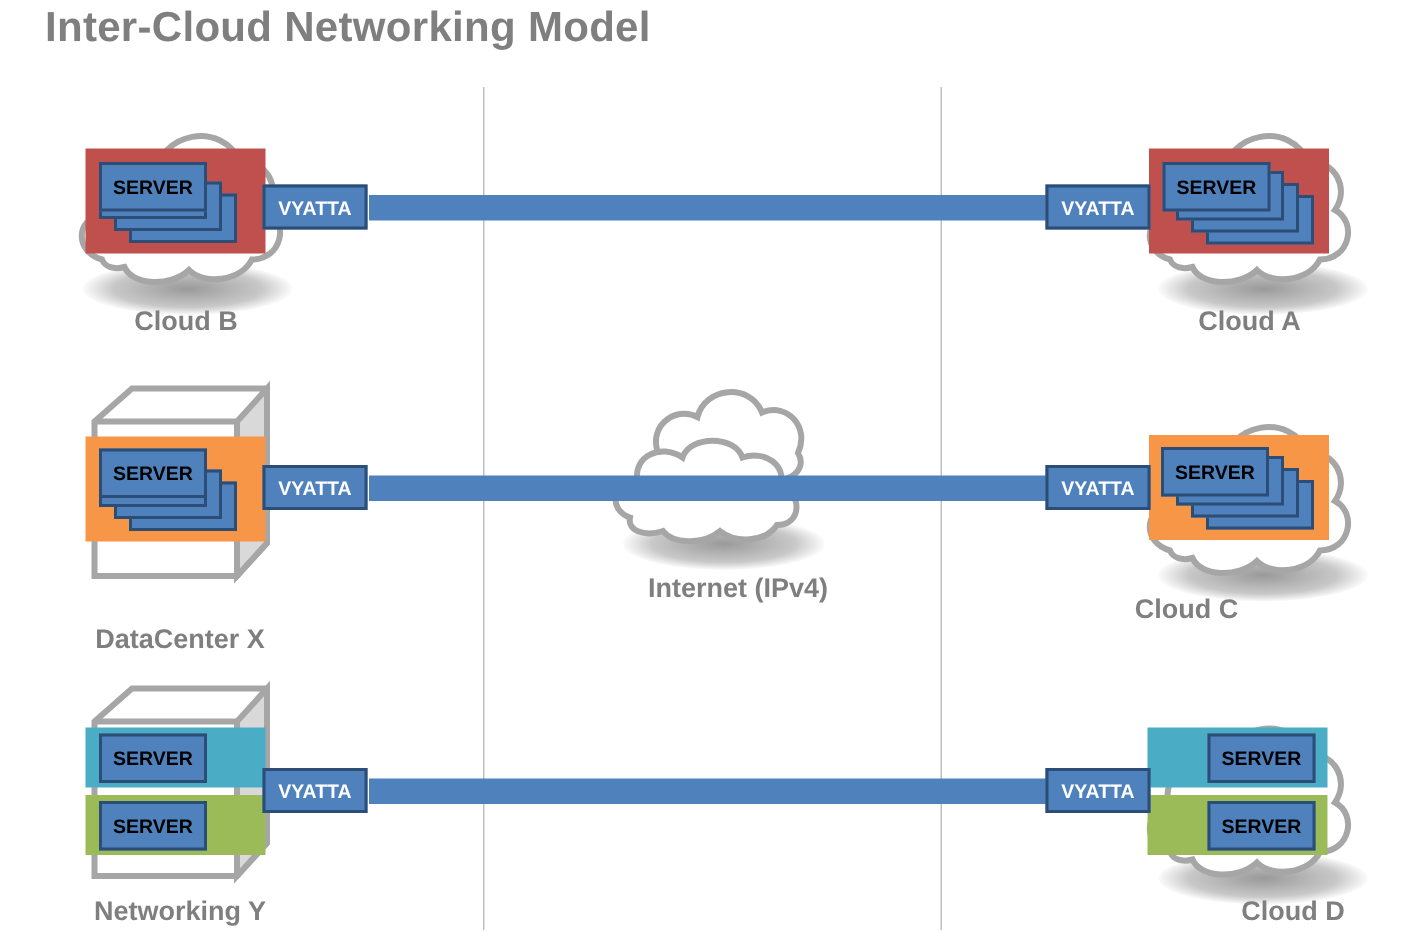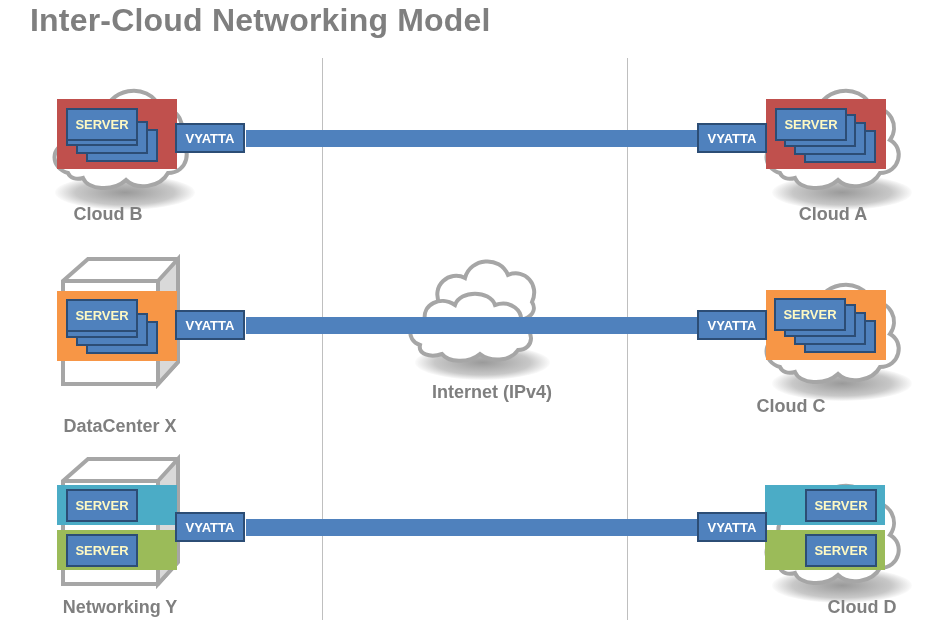--- a/index.html
+++ b/index.html
@@ -1,22 +1,22 @@
 <!DOCTYPE html>
 <html><head>
 <meta charset="utf-8">
 <style>
   html,body{margin:0;padding:0;background:#fff;}
   body{width:951px;height:621px;position:relative;overflow:hidden;font-family:"Liberation Sans",sans-serif;}
-  .title{position:absolute;left:30px;top:2px;font-size:32px;font-weight:bold;color:#7f7f7f;letter-spacing:0.2px;}
+  .title{position:absolute;left:30px;top:2px;font-size:28px;font-weight:bold;color:#7f7f7f;letter-spacing:0.2px;}
   .vline{position:absolute;width:1px;background:#bfbfbf;top:58px;height:562px;}
   .link{position:absolute;height:17px;background:#4f81bd;}
   .vyatta{position:absolute;width:70px;height:30px;background:#4f81bd;border:2px solid #2c4d75;box-sizing:border-box;color:#fff;font-weight:bold;font-size:13px;display:flex;align-items:center;justify-content:center;}
   .panel{position:absolute;}
-  .server{position:absolute;width:72px;height:33px;background:#4f81bd;border:2px solid #2c4d75;box-sizing:border-box;color:#fef9c3;font-weight:bold;font-size:13px;display:flex;align-items:center;justify-content:center;}
+  .server{position:absolute;width:72px;height:33px;background:#4f81bd;border:2px solid #2c4d75;box-sizing:border-box;color:#000000;font-weight:bold;font-size:13px;display:flex;align-items:center;justify-content:center;}
   .server.stack{color:transparent;}
   .label{position:absolute;font-size:18px;font-weight:bold;color:#7f7f7f;text-align:center;width:160px;}
   svg{position:absolute;overflow:visible;}
   .shadow{position:absolute;border-radius:50%;background:radial-gradient(ellipse at center,#9a9a9a 0%,#c8c8c8 50%,rgba(255,255,255,0) 72%);}
 </style>
 </head>
 <body>
 
 <div class="title">Inter-Cloud Networking Model</div>
 
@@ -39,21 +39,21 @@
 <div class="shadow" style="left:55px;top:175px;width:140px;height:35px"></div>
 <svg style="left:48px;top:68px" width="140" height="125">
   <path d="M20,105 C2,100 2,78 20,75 C12,55 35,40 55,50 C58,20 100,12 112,40 C130,38 140,58 130,72 C145,80 140,105 120,105 C112,120 88,122 78,112 C65,124 40,122 35,110 C28,112 22,110 20,105 Z" fill="#fff" stroke="#a6a6a6" stroke-width="4"></path>
 </svg>
 <div class="panel" style="left:57px;top:99px;width:120px;height:70px;background:#c0504d"></div>
 <div class="server stack" style="left:86px;top:129px"></div>
 <div class="server stack" style="left:76px;top:121px"></div>
 <div class="server stack" style="left:66px;top:113px"></div>
 <div class="server" style="left:66px;top:108px">SERVER</div>
 <div class="vyatta" style="left:175px;top:123px">VYATTA</div>
-<div class="label" style="left:28px;top:204px">Cloud B</div>
+<div class="label" style="left:44px;top:204px">Cloud B</div>
 
 <div class="shadow" style="left:772px;top:175px;width:140px;height:35px"></div>
 <svg style="left:760px;top:68px" width="140" height="125">
   <path d="M20,105 C2,100 2,78 20,75 C12,55 35,40 55,50 C58,20 100,12 112,40 C130,38 140,58 130,72 C145,80 140,105 120,105 C112,120 88,122 78,112 C65,124 40,122 35,110 C28,112 22,110 20,105 Z" fill="#fff" stroke="#a6a6a6" stroke-width="4"></path>
 </svg>
 <div class="panel" style="left:766px;top:99px;width:120px;height:70px;background:#c0504d"></div>
 <div class="server stack" style="left:804px;top:130px"></div>
 <div class="server stack" style="left:794px;top:122px"></div>
 <div class="server stack" style="left:784px;top:114px"></div>
 <div class="server" style="left:775px;top:108px">SERVER</div>

